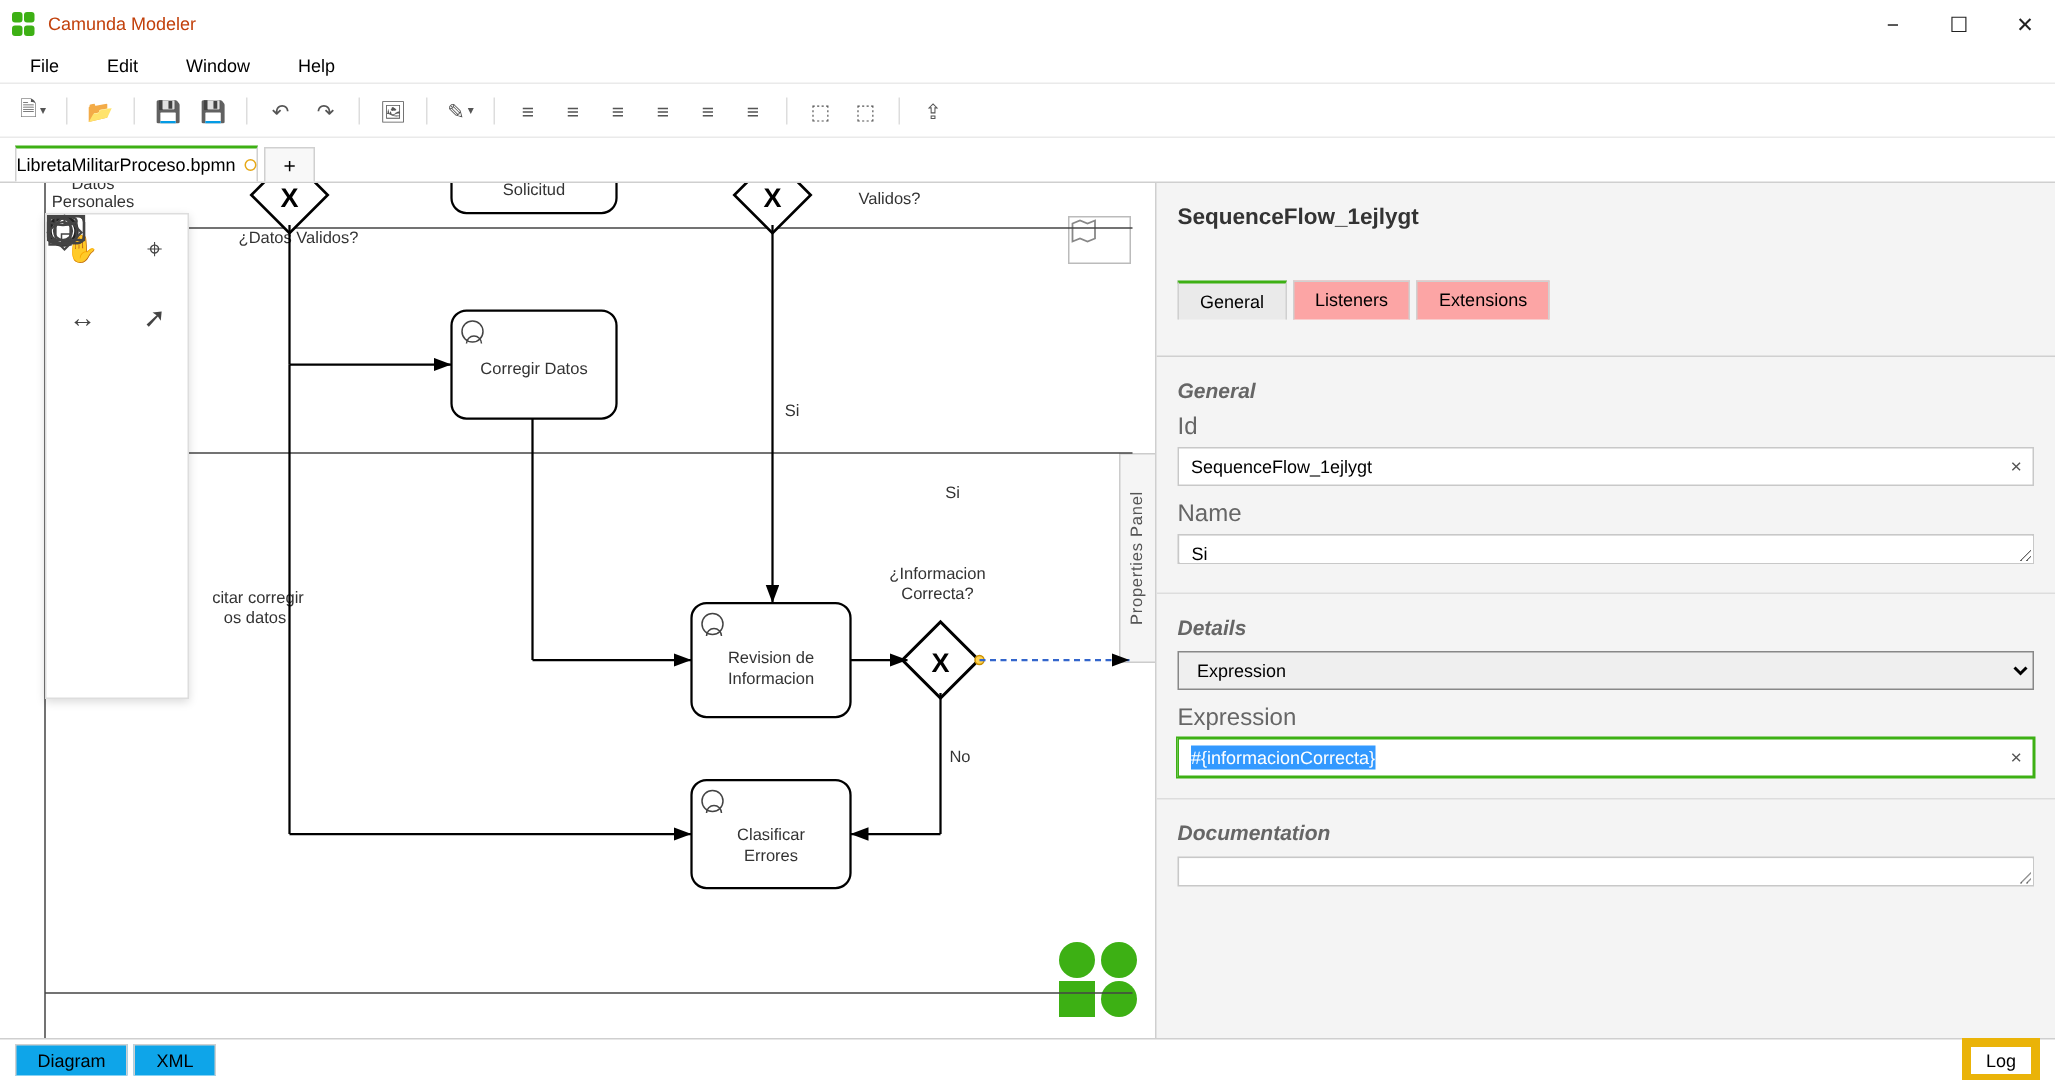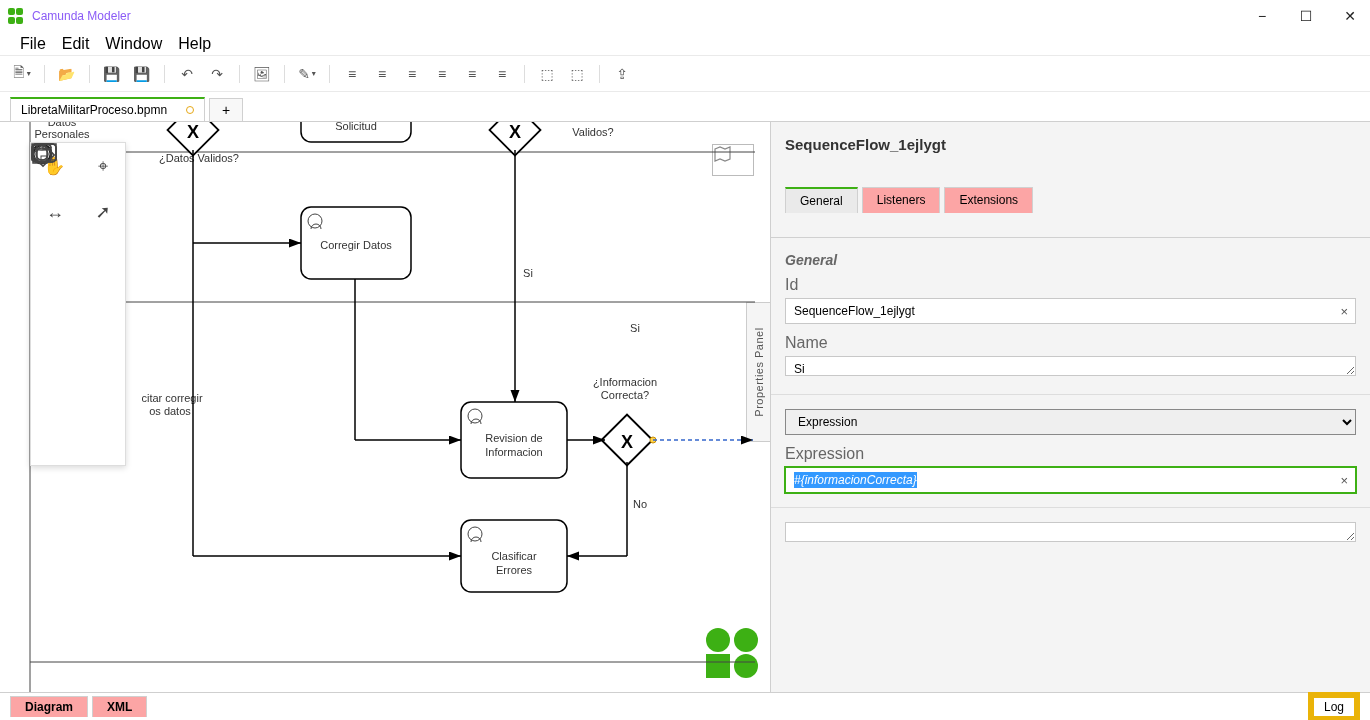--- a/index.html
+++ b/index.html
@@ -2,37 +2,37 @@
 <html><head>
   <meta charset="utf-8">
   <style>
     * { box-sizing: border-box; margin: 0; padding: 0; font-family: "Segoe UI", Arial, sans-serif; }
     body { width: 1370px; height: 720px; background: #fff; display: flex; flex-direction: column; overflow: hidden; }
 
     
     .titlebar { height: 32px; display: flex; align-items: center; padding: 0 8px; background: #fff; }
     .titlebar .logo { width: 16px; height: 16px; margin-right: 8px; display:flex; flex-wrap:wrap; gap:1px;}
     .titlebar .logo span{width:7px;height:7px;background:#3db014;border-radius:2px;}
-    .titlebar .title { font-size: 12px; color: #8b5cf6; }
+    .titlebar .title { font-size: 12px; color: #c2410c; }
     .titlebar .winbtns { margin-left: auto; display: flex; gap: 20px; font-size: 14px; color:#222;}
     .winbtn { width: 24px; text-align:center; cursor: pointer; }
 
     
-    .menubar { height: 24px; display: flex; align-items: center; padding: 0 12px; border-bottom: 1px solid #eaeaea; font-size: 16px; gap: 0;}
+    .menubar { height: 24px; display: flex; align-items: center; padding: 0 12px; border-bottom: 1px solid #eaeaea; font-size: 12px; gap: 16px;}
     .menubar span { padding: 2px 8px; cursor: pointer; }
 
     
     .toolbar { height: 36px; display:flex; align-items:center; padding: 0 10px; border-bottom:1px solid #eaeaea; gap:6px;}
     .toolbar .tb-btn { width:24px; height:24px; display:flex; align-items:center; justify-content:center; cursor:pointer; color:#555; font-size:14px;}
     .toolbar .sep{ width:1px; height:18px; background:#ddd; margin:0 4px;}
     .caret::after{content:"▾"; font-size:8px; margin-left:2px;}
 
     
     .tabrow { height: 30px; display:flex; align-items:flex-end; padding:0 10px; border-bottom:1px solid #cfcfcf;}
-    .filetab { border:1px solid #d0d0d0; border-bottom:none; border-top:2px solid #3db014; padding:4px 10px; font-size:12px; background:#fff; display:flex; align-items:center; gap:19px;justify-content:space-between;}
+    .filetab { border:1px solid #d0d0d0; border-bottom:none; border-top:2px solid #3db014; padding:4px 0; font-size:12px; background:#fff; display:flex; align-items:center; gap:6px;justify-content:space-between;}
     .filetab .dirty{ width:8px;height:8px;border:1.5px solid #e6a817;border-radius:50%;}
     .addtab { border:1px solid #d0d0d0; border-bottom:none; padding:3px 12px; margin-left:4px; font-size:14px; background:#f8f8f8; cursor:pointer;}
 
     
     .main { flex:1; display:flex; overflow:hidden; position:relative;}
     .canvas-wrap { flex:1; position:relative; overflow:hidden;}
     .canvas-wrap svg { position:absolute; top:0; left:0; width:100%; height:100%;}
 
     
     .palette { position:absolute; top:20px; left:30px; width:96px; background:#fff; border:1px solid #ddd; box-shadow:0 2px 6px rgba(0,0,0,.15); display:grid; grid-template-columns:48px 48px; gap:0; z-index:5;}
@@ -52,31 +52,31 @@
     
     .rightpanel { width:600px; border-left:1px solid #cfcfcf; background:#f4f4f4; display:flex; flex-direction:column; overflow:auto;gap:24px;}
     .rp-title{ font-size:15px; font-weight:600; padding:14px 14px 0 14px; color:#333;}
     .rp-tabs{ display:flex; gap:4px; padding:10px 14px 0 14px;}
     .rp-tab{ border:1px solid #d0d0d0; border-bottom:none; padding:5px 14px; font-size:12px; background:#fca5a5; cursor:pointer;}
     .rp-tab.active{ border-top:2px solid #3db014; background:#eaeaea;}
     .rp-body{ border-top:1px solid #d0d0d0; padding:0 14px 20px 14px;}
     .rp-group-title{ font-style:italic; font-weight:600; color:#666; margin:14px 0 8px 0; font-size:14px;}
     .rp-label{ font-size:16px; color:#666; margin-bottom:4px;}
     .rp-input{ width:100%; padding:5px 8px; border:1px solid #c8c8c8; background:#fff; font-size:12px;}
-    .rp-input.focus{ border:1px solid #3db014; box-shadow:0 0 0 1px #3db014;font-style:italic;}
+    .rp-input.focus{ border:1px solid #3db014; box-shadow:0 0 0 1px #3db014;}
     .rp-input-wrap{position:relative; margin-bottom:10px;}
     .clear-x{ position:absolute; right:8px; top:50%; transform:translateY(-50%); font-size:13px; color:#555; cursor:pointer;}
     .rp-textarea{ width:100%; height:20px; padding:5px 8px; border:1px solid #c8c8c8; background:#fff; font-size:12px; resize:both;}
     .rp-select{ width:100%; padding:4px 8px; border:1px solid #888; background:#efefef; font-size:12px;}
     .hl-val{ background:#3399ff; color:#fff; padding:1px 0; display:inline;}
     .rp-divider{ height:1px; background:#ddd; margin:14px -14px;}
 
     
     .footer{ height:28px; border-top:1px solid #cfcfcf; display:flex; align-items:center; padding:0 10px;}
-    .ftab{ border:1px solid #d0d0d0; border-bottom:none; padding:3px 14px; font-size:12px; margin-right:4px; background:#fca5a5; cursor:pointer;font-weight:bold;}
+    .ftab{ border:1px solid #d0d0d0; border-bottom:none; padding:3px 14px; font-size:12px; margin-right:4px; background:#0ea5e9; cursor:pointer;}
     .log{ margin-left:auto; border:6px solid #eab308; padding:2px 10px; font-size:12px; cursor:pointer;}
 
     
     .lbl{ font-size:11px; fill:#333; text-anchor:middle;}
   </style>
 </head>
 <body>
 
 <div class="titlebar">
   <div class="logo">
@@ -317,35 +317,37 @@
         <input class="rp-input" value="SequenceFlow_1ejlygt" style="">
         <span class="clear-x">×</span>
       </div>
       <div class="rp-label">Name</div>
       <div class="rp-input-wrap">
         <textarea class="rp-textarea" style="">Si</textarea>
       </div>
 
       <div class="rp-divider"></div>
 
+      <div class="rp-group-title">Details</div>
       <div class="rp-input-wrap">
         <select class="rp-select">
           <option>Expression</option>
         </select>
       </div>
       <div class="rp-label">Expression</div>
       <div class="rp-input-wrap">
         <div class="rp-input focus" style="padding:5px 8px;">
           <span class="hl-val">#{informacionCorrecta}</span>
         </div>
         <span class="clear-x">×</span>
       </div>
 
       <div class="rp-divider"></div>
 
+      <div class="rp-group-title">Documentation</div>
       <div class="rp-input-wrap">
         <textarea class="rp-textarea" style=""></textarea>
       </div>
     </div>
   </div>
 </div>
 
 <div class="footer">
   <div class="ftab">Diagram</div>
   <div class="ftab">XML</div>

